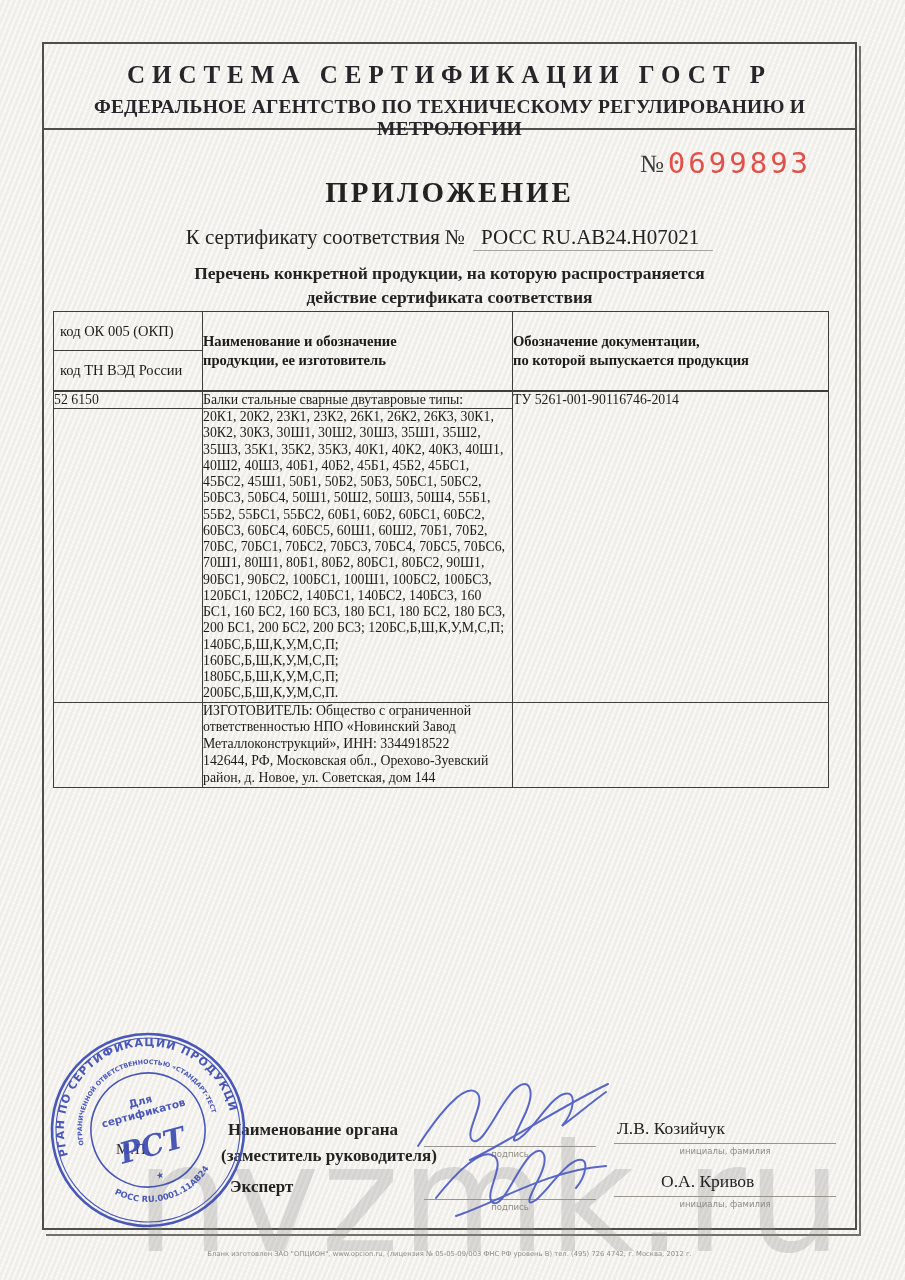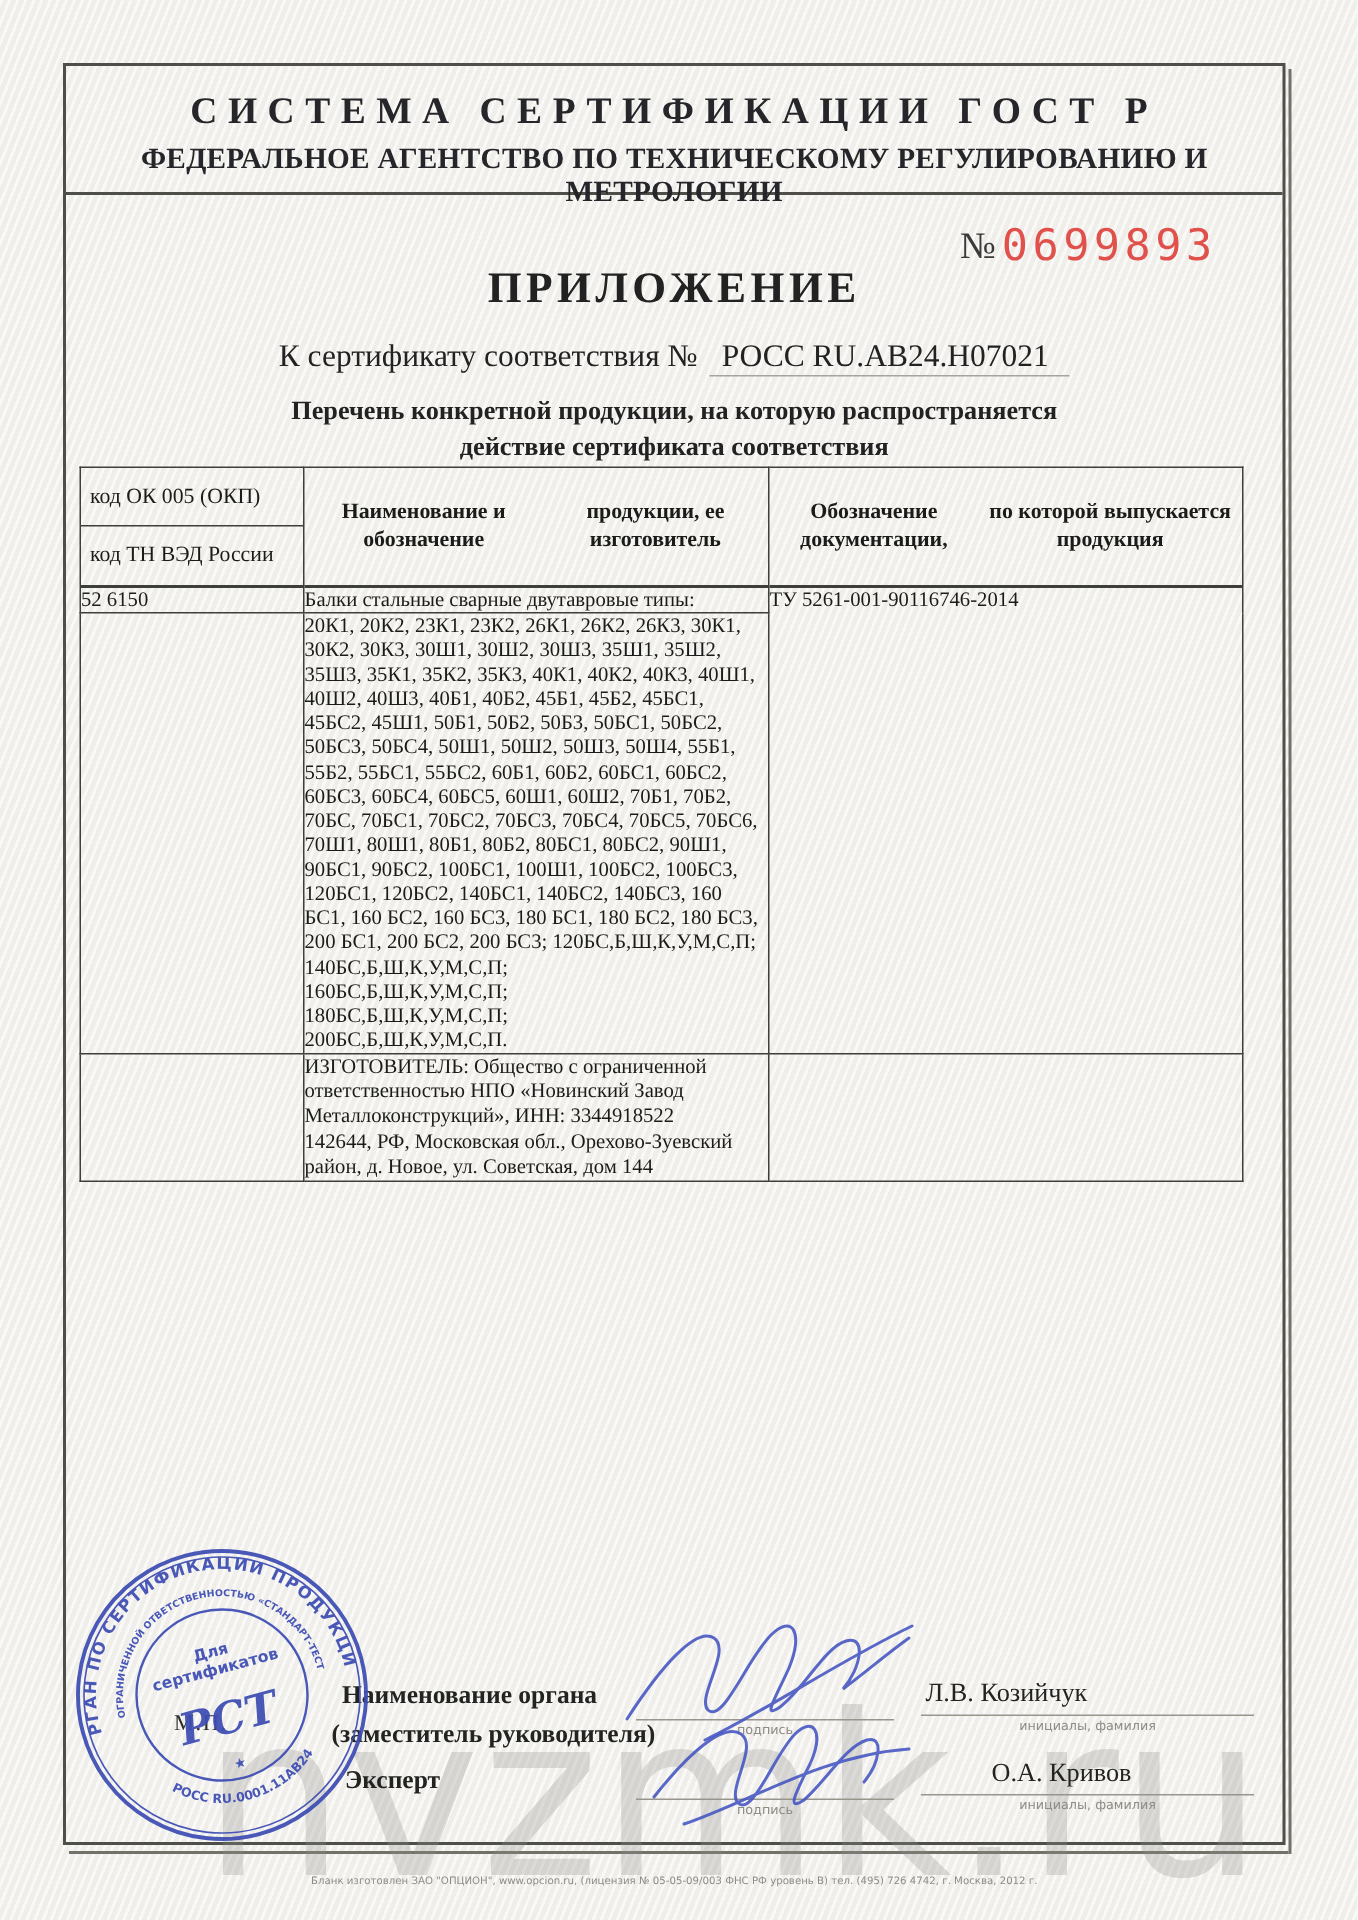--- a/index.html
+++ b/index.html
@@ -25,21 +25,21 @@
   .cert-line .cert-no{border-bottom:1.5px solid #a7a5a0;padding:0 14px 1px 8px;margin-left:8px;}
   .subtitle{position:absolute;left:42px;top:261px;width:815px;text-align:center;
             font-size:17.5px;font-weight:bold;line-height:24px;color:#222;z-index:2;}
   
   table.cert{position:absolute;left:53px;top:311px;width:775px;border-collapse:collapse;table-layout:fixed;
              font-size:13.8px;color:#1b1b19;z-index:2;}
   table.cert td{border:1.5px solid #3e3e3a;vertical-align:top;padding:0;}
   tr.thead td{border-bottom-width:2.5px;height:78px;}
   .th-split-top,.th-split-bot{height:39px;display:flex;align-items:center;padding-left:6px;font-size:14.5px;box-sizing:border-box;}
   .th-split-top{border-bottom:1.5px solid #3e3e3a;}
-  .th-center{height:78px;display:flex;flex-direction:row;align-items:center;justify-content:center;
+  .th-center{height:78px;display:flex;flex-direction:column;align-items:flex-start;justify-content:center;
              font-weight:bold;font-size:14.6px;line-height:19.5px;text-align:center;}
   .cell-pad{padding:2px 5px 3px 5px;}
   .types-cell{padding:2px 4px 4px 5px;line-height:16.25px;}
   .mfr-cell{padding:2px 4px 4px 5px;line-height:16.9px;}
   .doc-cell{padding:2px 6px;}
   
   .sig-label{position:absolute;font-size:17px;font-weight:bold;color:#232321;z-index:3;white-space:nowrap;}
   .sig-label.u{text-decoration-thickness:1.5px;}
   .rule{position:absolute;border-top:1.2px solid #97958c;z-index:3;}
   .rule-cap{position:absolute;font-family:"DejaVu Sans", sans-serif;font-size:8.5px;color:#8e8c84;text-align:center;z-index:3;}

